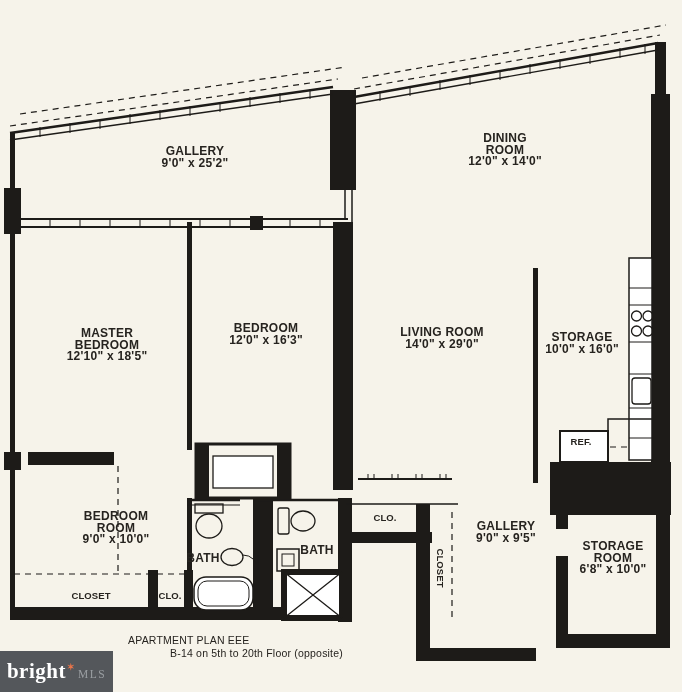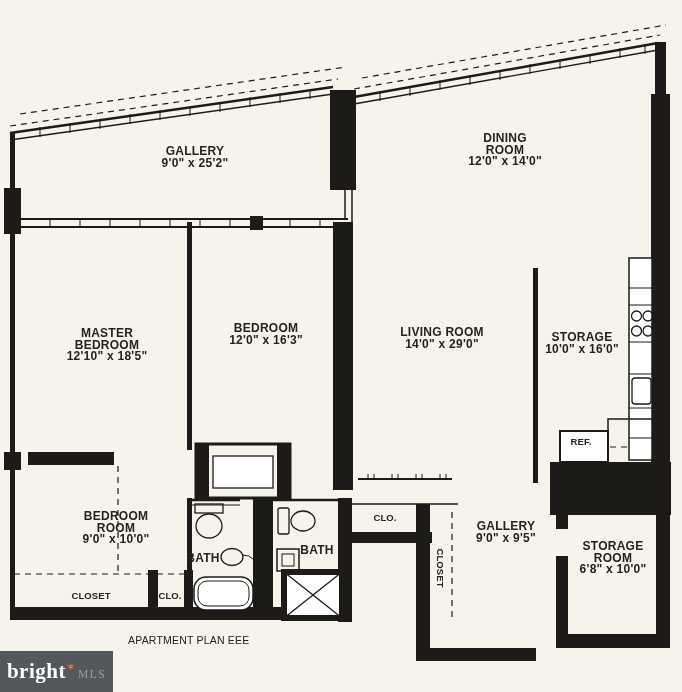--- a/index.html
+++ b/index.html
@@ -228,17 +228,18 @@
 </div>
 
 <div class="plan-label" style="left:613px;top:558px">
   <div>STORAGE</div>
   <div>ROOM</div>
   <div>6'8" x 10'0"</div>
 </div>
 
 <div id="title-block">
   <div>APARTMENT PLAN EEE</div>
+  <div class="indent">B-14 on 5th to 20th Floor (opposite)</div>
 </div>
 
 <div id="watermark">
   <span id="wm-brand"><span>bright</span><span id="wm-star">✶</span><span id="wm-mls">MLS</span></span>
 </div>
 
 </body></html>

